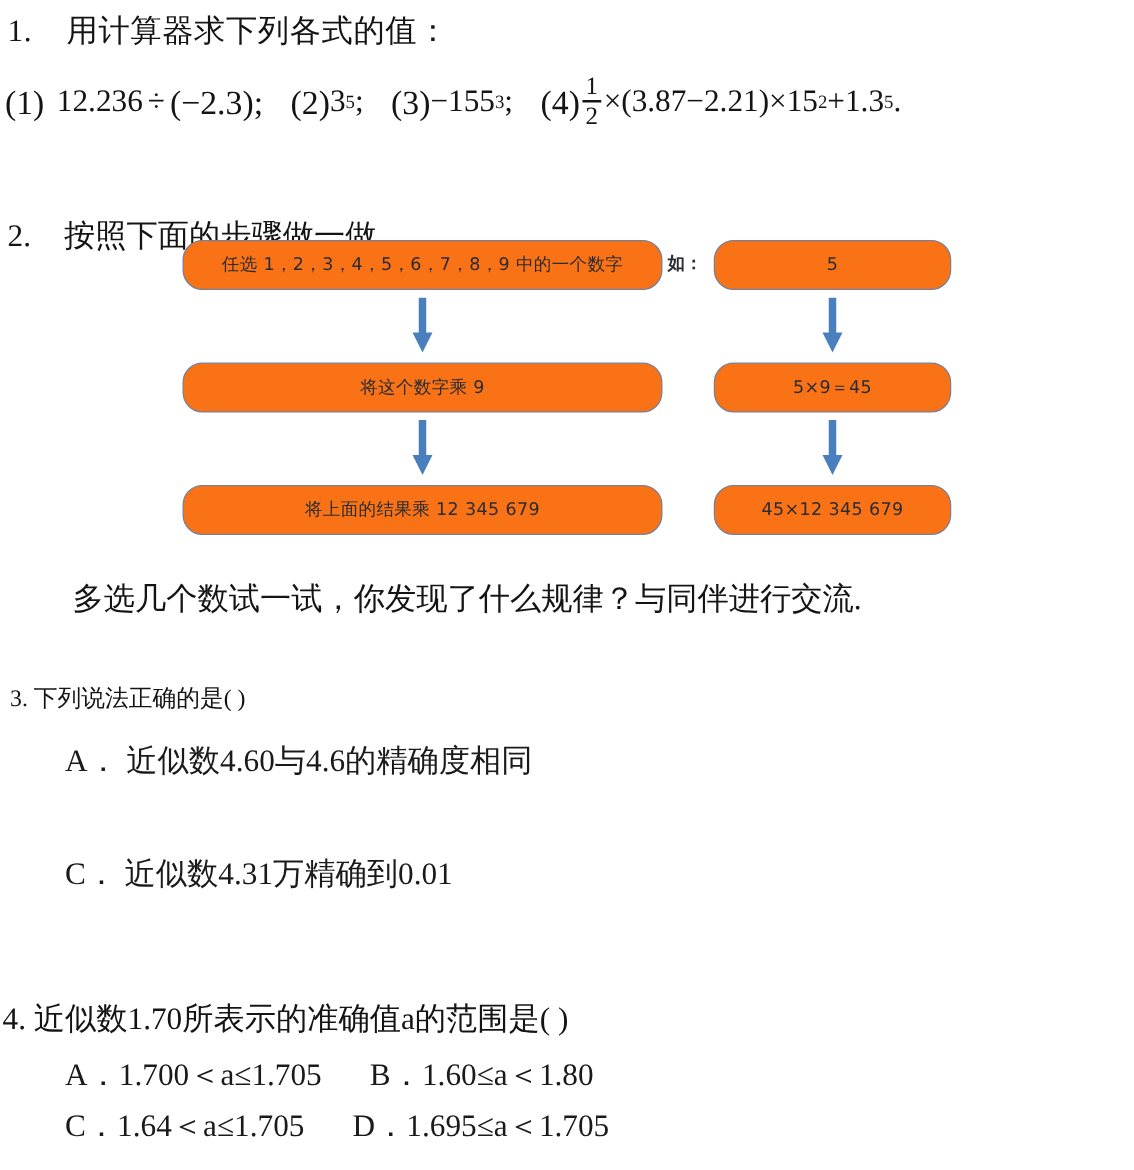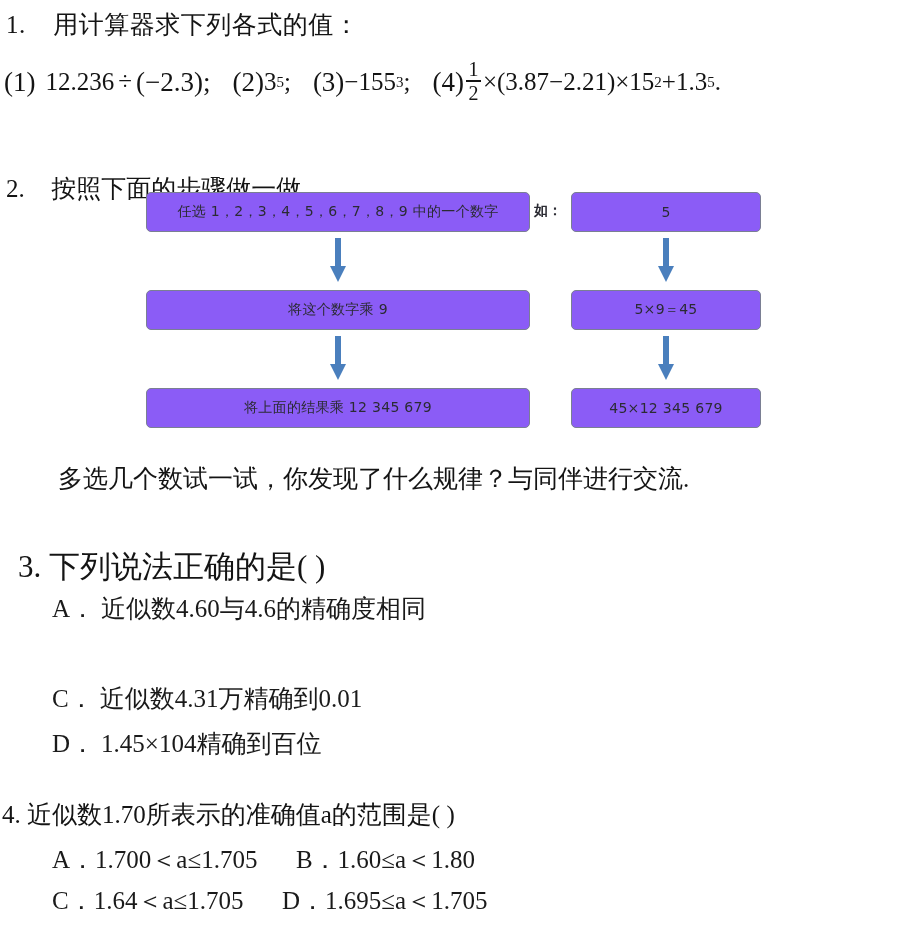--- a/index.html
+++ b/index.html
@@ -107,23 +107,23 @@
     top: 0;
     width: 384px;
   }
   .fc-col-right {
     position: absolute;
     left: 425px;
     top: 0;
     width: 190px;
   }
   .fc-box {
-    background: #8b5cf6;
+    background: #f97316;
     border: 1.4px solid #7a7f93;
-    border-radius: 5px;
+    border-radius: 16px;
     text-align: center;
     font-family: "DejaVu Sans", "Liberation Sans", sans-serif;
     font-size: 14px;
     color: #2b2b33;
     display: flex;
     align-items: center;
     justify-content: center;
     box-sizing: border-box;
     letter-spacing: 0.3px;
   }
@@ -154,23 +154,23 @@
 
   
   #flow-note {
     left: 58px;
     top: 462px;
     font-size: 25px;
   }
 
   
   #q3-heading {
-    left: 18px;
+    left: 8px;
     top: 546px;
-    font-size: 31px;
+    font-size: 19px;
   }
   .opt {
     position: absolute;
     left: 52px;
     font-size: 25px;
     white-space: nowrap;
   }
   .opt .tag { margin-right: 6px; }
   #q3-opt-0 { top: 592px; }
   #q3-opt-1 { top: 637px; }
@@ -306,23 +306,20 @@
     <span class="q-num">3.</span>
     <span>下列说法正确的是(        )</span>
   </div>
 
   <div class="opt" id="q3-opt-0">
     <span class="tag">A．</span><span>近似数4.60与4.6的精确度相同</span>
   </div>
   <div class="opt" id="q3-opt-2">
     <span class="tag">C．</span><span>近似数4.31万精确到0.01</span>
   </div>
-  <div class="opt" id="q3-opt-3">
-    <span class="tag">D．</span><span>1.45×104精确到百位</span>
-  </div>
 
   <div class="line" id="q4-heading">
     <span class="q-num">4.</span>
     <span>近似数1.70所表示的准确值a的范围是(        )</span>
   </div>
 
   <div class="optrow" id="q4-row-0">
     <span><span class="tag">A．</span><span>1.700＜a≤1.705</span></span>
     <span class="cell-gap"></span>
     <span><span class="tag">B．</span><span>1.60≤a＜1.80</span></span>

